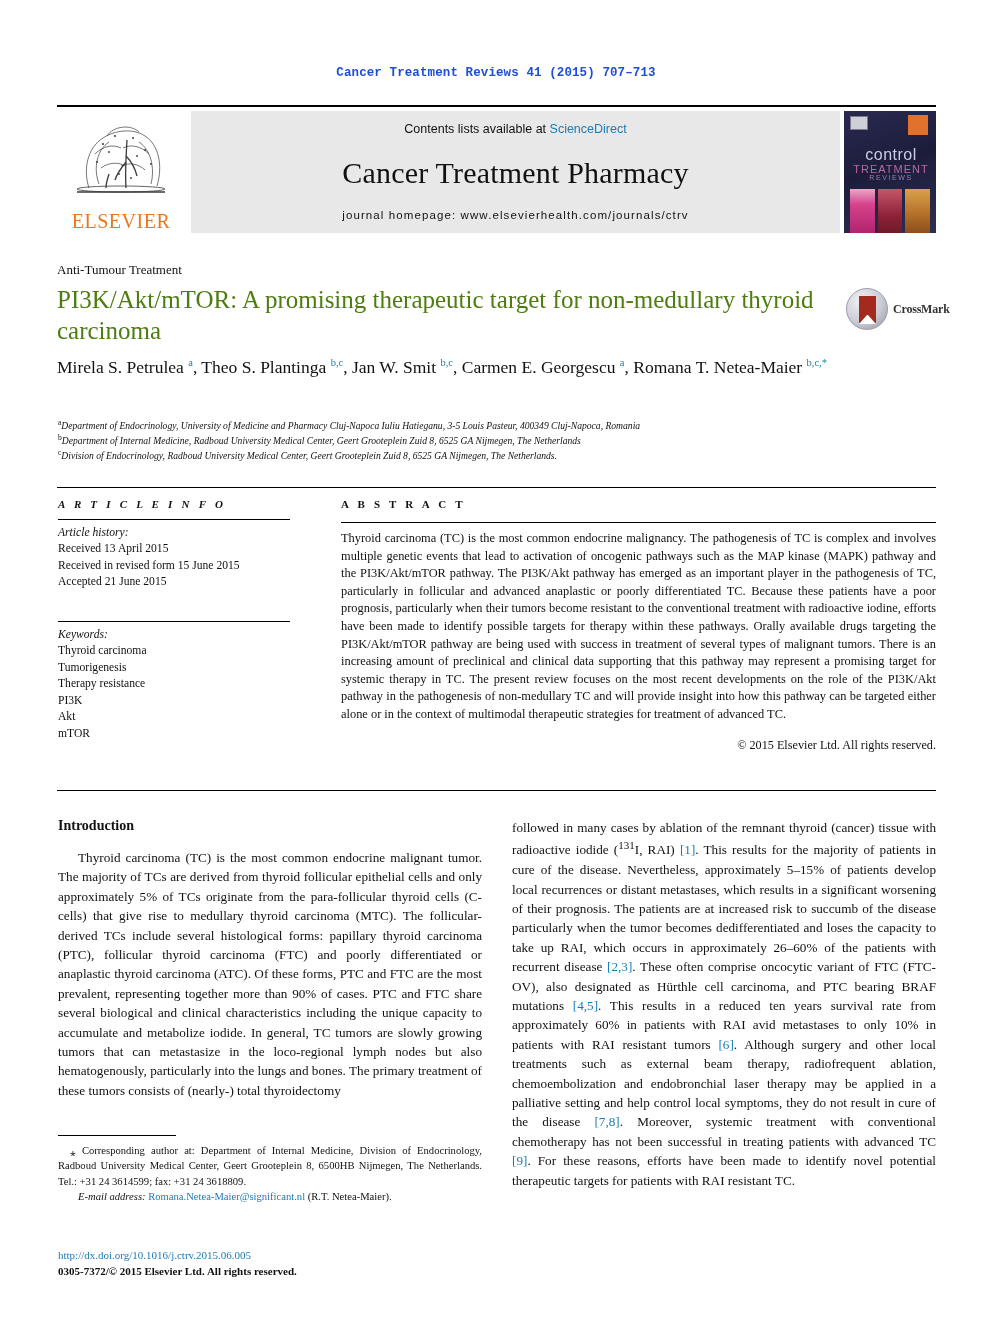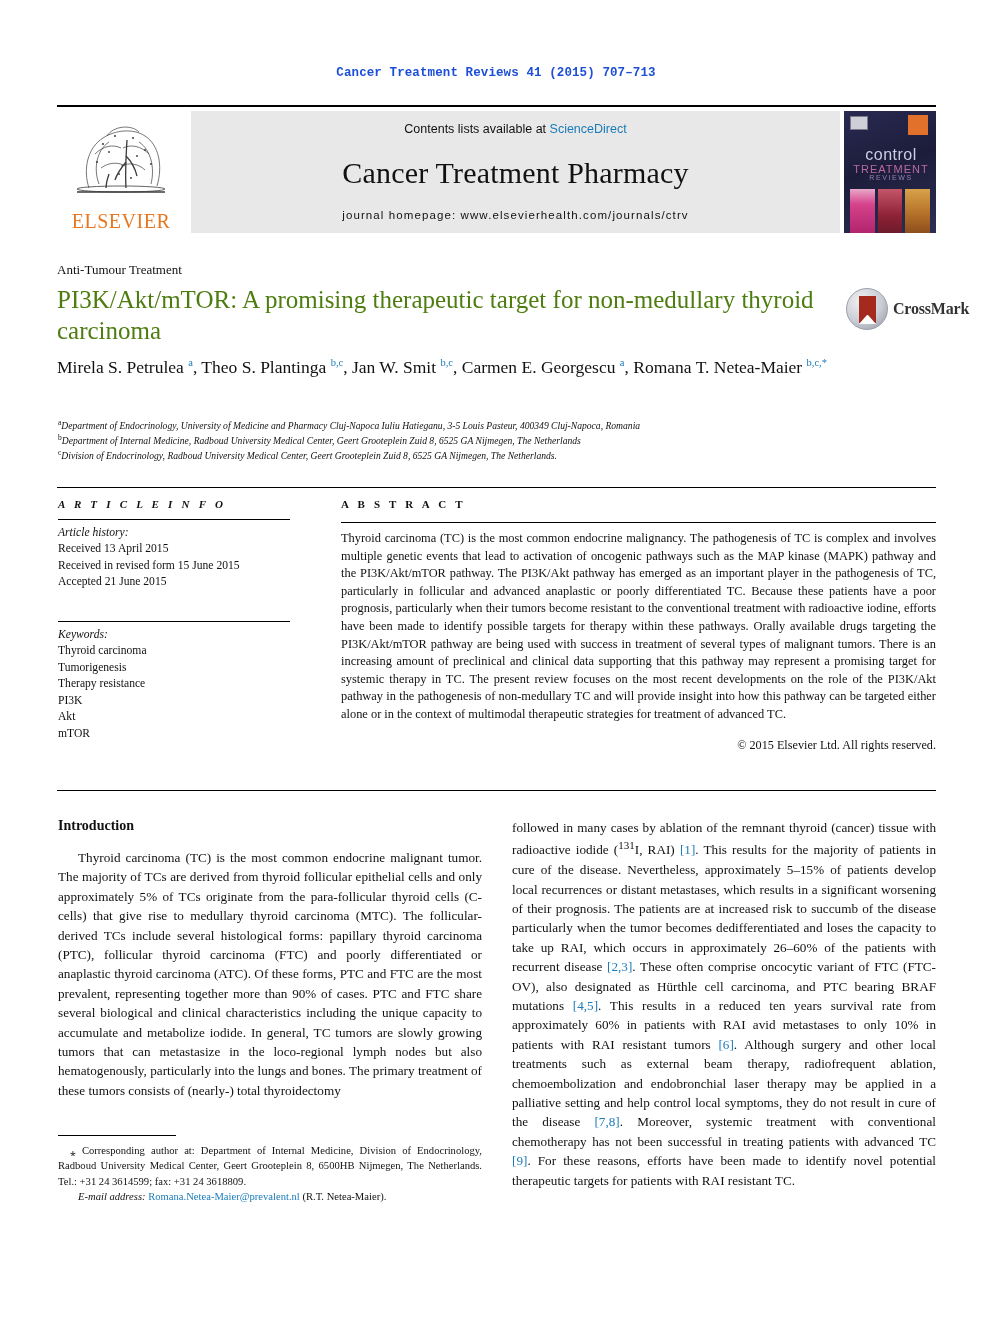--- a/index.html
+++ b/index.html
@@ -172,21 +172,21 @@
     position: relative;
   }
   .cm-book:after {
     content:""; position:absolute; bottom:-1px; left:0; right:0;
     border-left: 8.5px solid transparent;
     border-right: 8.5px solid transparent;
     border-bottom: 9px solid #fff;
   }
   .cm-text {
     font-family: "Liberation Serif", serif;
-    font-size: 16px; font-weight: bold; color: #333;
+    font-size: 12px; font-weight: bold; color: #333;
     letter-spacing: -0.2px;
   }
 
   
   .authors {
     position: absolute;
     top: 355px; left: 57px;
     width: 790px;
     font-family: "Liberation Serif", serif;
     font-size: 17.5px;
@@ -468,19 +468,23 @@
 
   <div class="col-right">
     <p class="body-text noind" id="right-par"><span>followed in many cases by ablation of the remnant thyroid (cancer) tissue with radioactive iodide (</span><sup>131</sup><span>I, RAI) </span><span class="ref">[1]</span><span>. This results for the majority of patients in cure of the disease. Nevertheless, approximately 5–15% of patients develop local recurrences or distant metastases, which results in a significant worsening of their prognosis. The patients are at increased risk to succumb of the disease particularly when the tumor becomes dedifferentiated and loses the capacity to take up RAI, which occurs in approximately 26–60% of the patients with recurrent disease </span><span class="ref">[2,3]</span><span>. These often comprise oncocytic variant of FTC (FTC-OV), also designated as Hürthle cell carcinoma, and PTC bearing BRAF mutations </span><span class="ref">[4,5]</span><span>. This results in a reduced ten years survival rate from approximately 60% in patients with RAI avid metastases to only 10% in patients with RAI resistant tumors </span><span class="ref">[6]</span><span>. Although surgery and other local treatments such as external beam therapy, radiofrequent ablation, chemoembolization and endobronchial laser therapy may be applied in a palliative setting and help control local symptoms, they do not result in cure of the disease </span><span class="ref">[7,8]</span><span>. Moreover, systemic treatment with conventional chemotherapy has not been successful in treating patients with advanced TC </span><span class="ref">[9]</span><span>. For these reasons, efforts have been made to identify novel potential therapeutic targets for patients with RAI resistant TC.</span></p>
   </div>
 
   <div class="footnote">
     <hr class="footnote-rule">
     <p class="fn-text">⁎ Corresponding author at: Department of Internal Medicine, Division of Endocrinology, Radboud University Medical Center, Geert Grooteplein 8, 6500HB Nijmegen, The Netherlands. Tel.: +31 24 3614599; fax: +31 24 3618809.</p>
     <p class="fn-email">
       <span class="lbl">E-mail address:</span>
-      <span class="link">Romana.Netea-Maier@prevalent.nl</span>
+      <span class="link">Romana.Netea-Maier@significant.nl</span>
       <span>(R.T. Netea-Maier).</span>
     </p>
   </div>
 
+  <div class="imprint">
+    <div class="doi">http://dx.doi.org/10.1016/j.ctrv.2015.06.005</div>
+    <div class="issn">0305-7372/© 2015 Elsevier Ltd. All rights reserved.</div>
+  </div>
 
 </div>
 
 </body></html>

